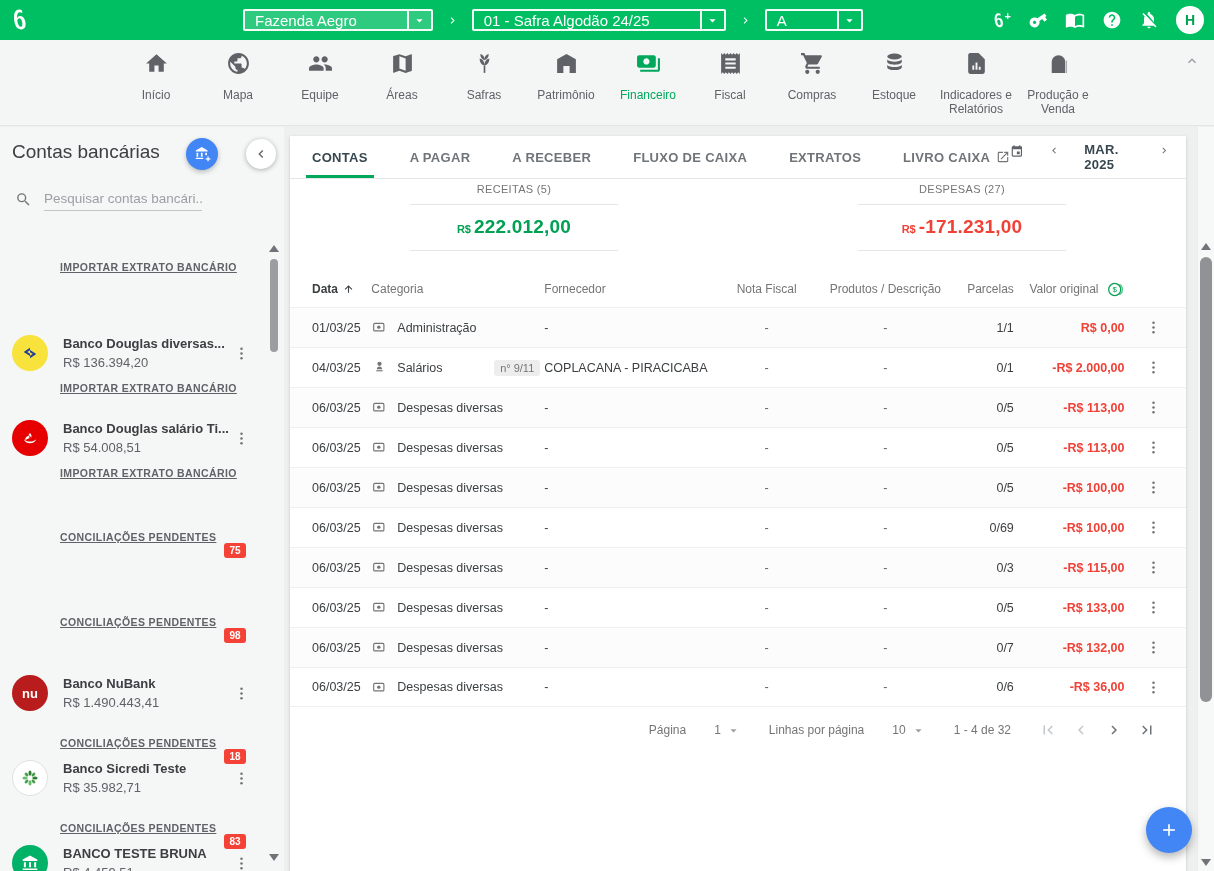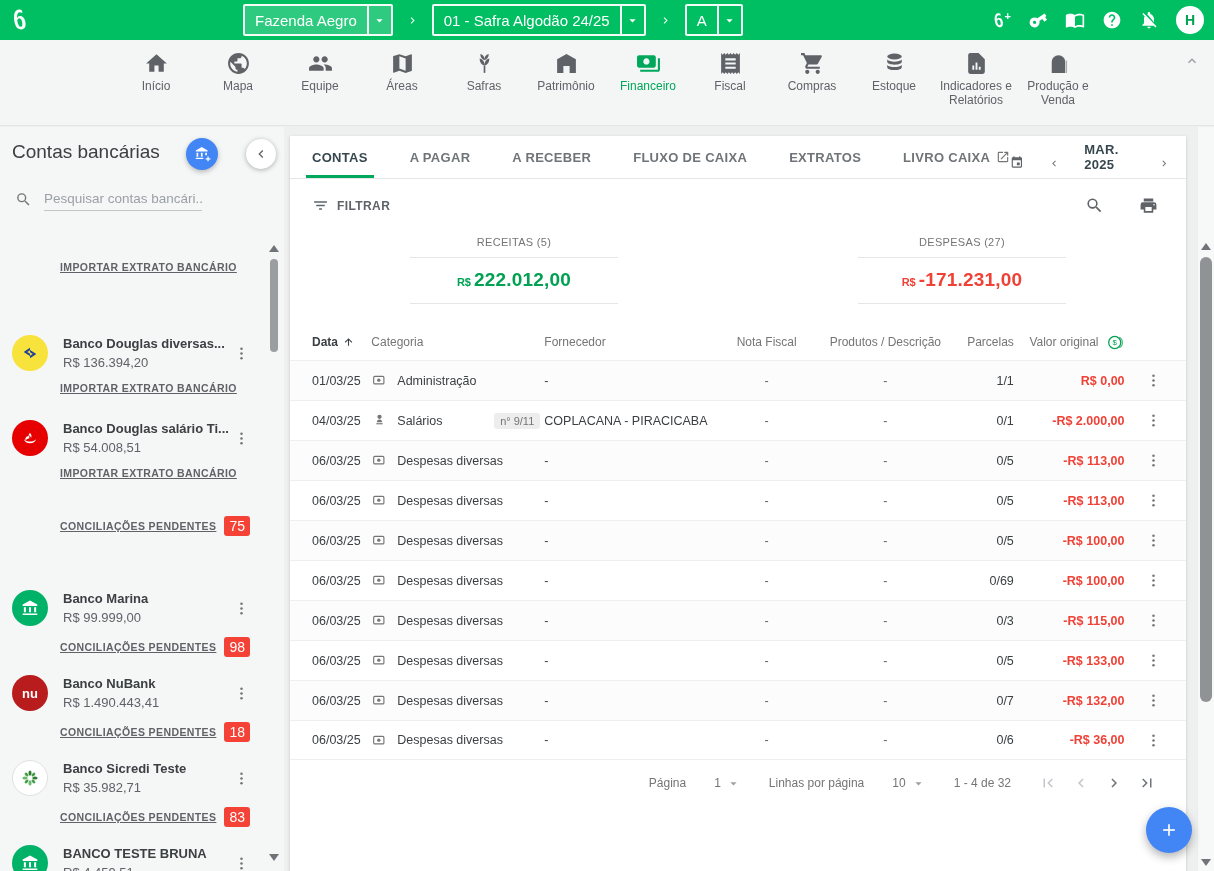--- a/index.html
+++ b/index.html
@@ -7,37 +7,37 @@
   body { font-family:"Liberation Sans", sans-serif; background:#eef0f0; }
   .app { position:relative; width:1214px; height:871px; overflow:hidden; background:#eef0f0; }
 
   svg { display:block; width:100%; height:100%; }
 
   
   .topbar { position:absolute; top:0; left:0; right:0; height:40px; background:#00bf63; color:#fff; z-index:30; }
   .brand-logo { position:absolute; left:13px; top:0; height:40px; display:flex; align-items:center; font-size:27px; font-weight:bold; }
   .flip { display:inline-block; transform:scaleX(-1); }
   .selects { position:absolute; left:243px; top:6px; height:28px; display:flex; align-items:center; gap:13px; }
-  .sel { display:flex; align-items:stretch; height:32px; border:2px solid rgba(255,255,255,.95); border-radius:2px; }
+  .sel { display:flex; align-items:stretch; height:22px; border:2px solid rgba(255,255,255,.95); border-radius:2px;gap:40px; }
   .sel.filled { background:rgba(255,255,255,.18); }
   .sel-label { display:flex; align-items:center; padding:0 10px; font-size:15px; white-space:nowrap; }
   .sel-caret { display:flex; align-items:center; justify-content:center; width:24px; border-left:2px solid rgba(255,255,255,.95); }
   .sel-caret .ic { width:15px; height:15px; }
   .sep-chev { width:13px; height:13px; opacity:.95; }
   .top-icons { position:absolute; right:10px; top:0; height:40px; display:flex; align-items:center; gap:17px; }
   .ti { width:20px; height:20px; color:#fff; }
   .aegro-plus { display:flex; align-items:flex-start; font-weight:bold; }
   .aegro-plus .g { font-size:19px; line-height:19px; }
   .aegro-plus .p { font-size:11px; line-height:11px; margin-left:1px; }
   .avatar { width:28px; height:28px; border-radius:50%; background:#fff; color:#00a152; display:flex; align-items:center; justify-content:center; font-size:14px; font-weight:bold; }
 
   
   .navbar { position:absolute; top:40px; left:0; right:0; height:86px; background:#f4f5f5; border-bottom:1px solid #e4e5e5; z-index:20; }
   .nav-items { height:100%; display:flex; justify-content:center; align-items:flex-start; padding-top:11px; gap:6px; }
-  .nav-item { width:76px; display:flex; flex-direction:column; align-items:center; gap:4px; color:#5f6368; font-size:12px; text-align:center; line-height:1.15; cursor:pointer; }
+  .nav-item { width:76px; display:flex; flex-direction:column; align-items:center; gap:13px; color:#5f6368; font-size:12px; text-align:center; line-height:1.15; cursor:pointer; }
   .nav-ic { width:25px; height:25px; }
   .nav-item.active { color:#00a85c; }
   .nav-collapse { position:absolute; right:14px; top:13px; width:16px; height:16px; color:#9aa0a6; }
 
   
   .sidebar { position:absolute; top:127px; left:0; width:284px; bottom:0; background:#f5f6f6; }
   .sb-title { position:absolute; left:12px; top:14px; font-size:19px; color:#3c4043; }
   .add-acct-btn { position:absolute; left:186px; top:11px; width:32px; height:32px; border-radius:50%; background:#4285f4; display:flex; align-items:center; justify-content:center; box-shadow:0 2px 5px rgba(0,0,0,.25); cursor:pointer; }
   .add-acct-btn .ic { width:19px; height:19px; }
   .collapse-btn { position:absolute; left:246px; top:12px; width:30px; height:30px; border-radius:50%; background:#fff; box-shadow:0 1px 5px rgba(0,0,0,.3); display:flex; align-items:center; justify-content:center; color:#5f6368; cursor:pointer; }
@@ -59,38 +59,38 @@
   .itau-sq { background:#14287e; color:#ffd53d; font-size:7px; font-weight:bold; padding:4px 4px; border-radius:4px; }
   .nu-txt { color:#fff; font-size:13px; font-weight:bold; }
   .acct-logo svg { width:22px; height:22px; }
   .acct-info { margin-left:15px; flex:1; min-width:0; }
   .acct-name { font-size:13px; font-weight:bold; color:#3c4043; white-space:nowrap; overflow:hidden; }
   .acct-balance { font-size:13px; color:#5f6368; margin-top:4px; }
   .star { color:#757575; font-size:17px; margin-right:4px; }
   .kebab { width:17px; height:17px; color:#757575; cursor:pointer; flex:none; margin-right:8px; }
   .acct-action-row { margin:11px 0 0 48px; display:flex; align-items:center; }
   .acct-action { font-size:10.5px; letter-spacing:.4px; font-weight:bold; color:#5f6368; text-decoration:underline; cursor:pointer; white-space:nowrap; }
-  .pend-badge { margin-left:8px; background:#f44336; color:#fff; font-size:14px; font-weight:normal; padding:2px 5px; border-radius:3px; }
+  .pend-badge { margin-left:8px; background:#f44336; color:#fff; font-size:10px; font-weight:bold; padding:2px 5px; border-radius:3px;margin-top:27px; }
 
   .sb-scroll { position:absolute; right:2px; top:112px; bottom:0; width:16px; }
   .tri-up { width:0; height:0; border-left:5px solid transparent; border-right:5px solid transparent; border-bottom:7px solid #6f7478; }
   .tri-down { width:0; height:0; border-left:5px solid transparent; border-right:5px solid transparent; border-top:7px solid #6f7478; }
   .sb-scroll .tri-up { position:absolute; top:6px; left:3px; }
   .sb-scroll .tri-down { position:absolute; bottom:10px; left:3px; }
   .sb-thumb { position:absolute; top:20px; left:4px; width:8px; height:93px; background:#9a9ea1; border-radius:4px; }
 
   
   .card { position:absolute; left:290px; top:136px; width:896px; bottom:0; background:#fff; box-shadow:0 1px 3px rgba(0,0,0,.18); }
   .tabs-row { height:43px; display:flex; align-items:center; border-bottom:1px solid #e4e6e7; padding:0 16px 0 22px; }
   .tabs { display:flex; gap:42px; height:100%; }
   .tab { font-size:13px; font-weight:bold; color:#6f7478; letter-spacing:.3px; display:flex; align-items:center; position:relative; cursor:pointer; white-space:nowrap; }
   .tab.active { color:#37474f; }
   .tab.active::after { content:''; position:absolute; left:-6px; right:-6px; bottom:0; height:3px; background:#00a85c; }
   .tab .ext { width:14px; height:14px; margin-left:6px; color:#757575; }
-  .period-ctrl { margin-left:auto; display:flex; align-items:flex-end; gap:24px; }
+  .period-ctrl { margin-left:auto; display:flex; align-items:flex-start; gap:24px; }
   .cal-ic { width:19px; height:19px; color:#5f6368; cursor:pointer; }
   .pchev { width:17px; height:17px; color:#757575; cursor:pointer; }
   .period-lbl { font-size:13px; font-weight:bold; color:#37474f; letter-spacing:.3px; }
 
   .toolbar { height:53px; display:flex; align-items:center; padding:0 28px 0 22px; }
   .filter-btn { display:flex; align-items:center; gap:8px; font-size:12px; font-weight:bold; color:#5f6368; letter-spacing:.4px; cursor:pointer; }
   .filter-btn .ic { width:17px; height:17px; }
   .toolbar-icons { margin-left:auto; display:flex; gap:35px; }
   .tb-ic { width:19px; height:19px; color:#5f6368; cursor:pointer; }
 
@@ -414,37 +414,20 @@
         </div>
 
         <div class="acct">
           <div class="acct-action-row">
             <span class="acct-action">CONCILIAÇÕES PENDENTES</span>
             <span class="pend-badge">75</span>
           </div>
         </div>
 
         <div class="acct">
-          <div class="acct-top">
-            <span class="acct-logo t-bank-green">
-              <svg viewBox="0 0 24 24" fill="#fff">
-                <path d="M12 3.8 4 8.3v1.5h16V8.3zM5.3 11.2h2.2v5.3H5.3zm5.6 0h2.2v5.3h-2.2zm5.6 0h2.2v5.3h-2.2zM4 18h16v1.7H4z"></path>
-              </svg>
-            </span>
-            <div class="acct-info">
-              <div class="acct-name">Banco Marina</div>
-              <div class="acct-balance">R$ 99.999,00</div>
-            </div>
-
-            <span class="kebab"><span><svg viewBox="0 0 24 24" fill="currentColor">
-                  <circle cx="12" cy="5.3" r="1.8"></circle>
-                  <circle cx="12" cy="12" r="1.8"></circle>
-                  <circle cx="12" cy="18.7" r="1.8"></circle>
-                </svg></span></span>
-          </div>
           <div class="acct-action-row">
             <span class="acct-action">CONCILIAÇÕES PENDENTES</span>
             <span class="pend-badge">98</span>
           </div>
         </div>
 
         <div class="acct">
           <div class="acct-top">
             <span class="acct-logo t-nubank">
               <b class="nu-txt">nu</b>
@@ -570,36 +553,20 @@
         <span class="pchev"><span><svg viewBox="0 0 24 24" fill="currentColor">
                 <path d="M15.4 7.4 14 6l-6 6 6 6 1.4-1.4L10.8 12z"></path>
               </svg></span></span>
         <span class="period-lbl">MAR. 2025</span>
         <span class="pchev"><span><svg viewBox="0 0 24 24" fill="currentColor">
                 <path d="M8.6 16.6 10 18l6-6-6-6-1.4 1.4L13.2 12z"></path>
               </svg></span></span>
       </div>
     </div>
 
-    <div class="toolbar">
-      <div class="filter-btn">
-        <span class="ic"><span><svg viewBox="0 0 24 24" fill="currentColor">
-                <path d="M10 18h4v-2h-4v2zM3 6v2h18V6H3zm3 7h12v-2H6v2z"></path>
-              </svg></span></span>
-        <span>FILTRAR</span>
-      </div>
-      <div class="toolbar-icons">
-        <span class="tb-ic"><span><svg viewBox="0 0 24 24" fill="currentColor">
-                <path d="M15.5 14h-.79l-.28-.27A6.47 6.47 0 0 0 16 9.5 6.5 6.5 0 1 0 9.5 16c1.61 0 3.09-.59 4.23-1.57l.27.28v.79l5 4.99L20.49 19zm-6 0A4.5 4.5 0 1 1 14 9.5 4.5 4.5 0 0 1 9.5 14z"></path>
-              </svg></span></span>
-        <span class="tb-ic"><span><svg viewBox="0 0 24 24" fill="currentColor">
-                <path d="M19 8H5a3 3 0 0 0-3 3v6h4v4h12v-4h4v-6a3 3 0 0 0-3-3zm-3 11H8v-5h8zm3-7a1 1 0 1 1 1-1 1 1 0 0 1-1 1zM18 3H6v4h12z"></path>
-              </svg></span></span>
-      </div>
-    </div>
 
     <div class="summary">
 
         <div class="sum-col">
           <span class="sum-label">RECEITAS (5)</span>
           <div class="sum-val t-positive">
             <span class="pref">R$</span><span class="num">222.012,00</span>
           </div>
         </div>
 

